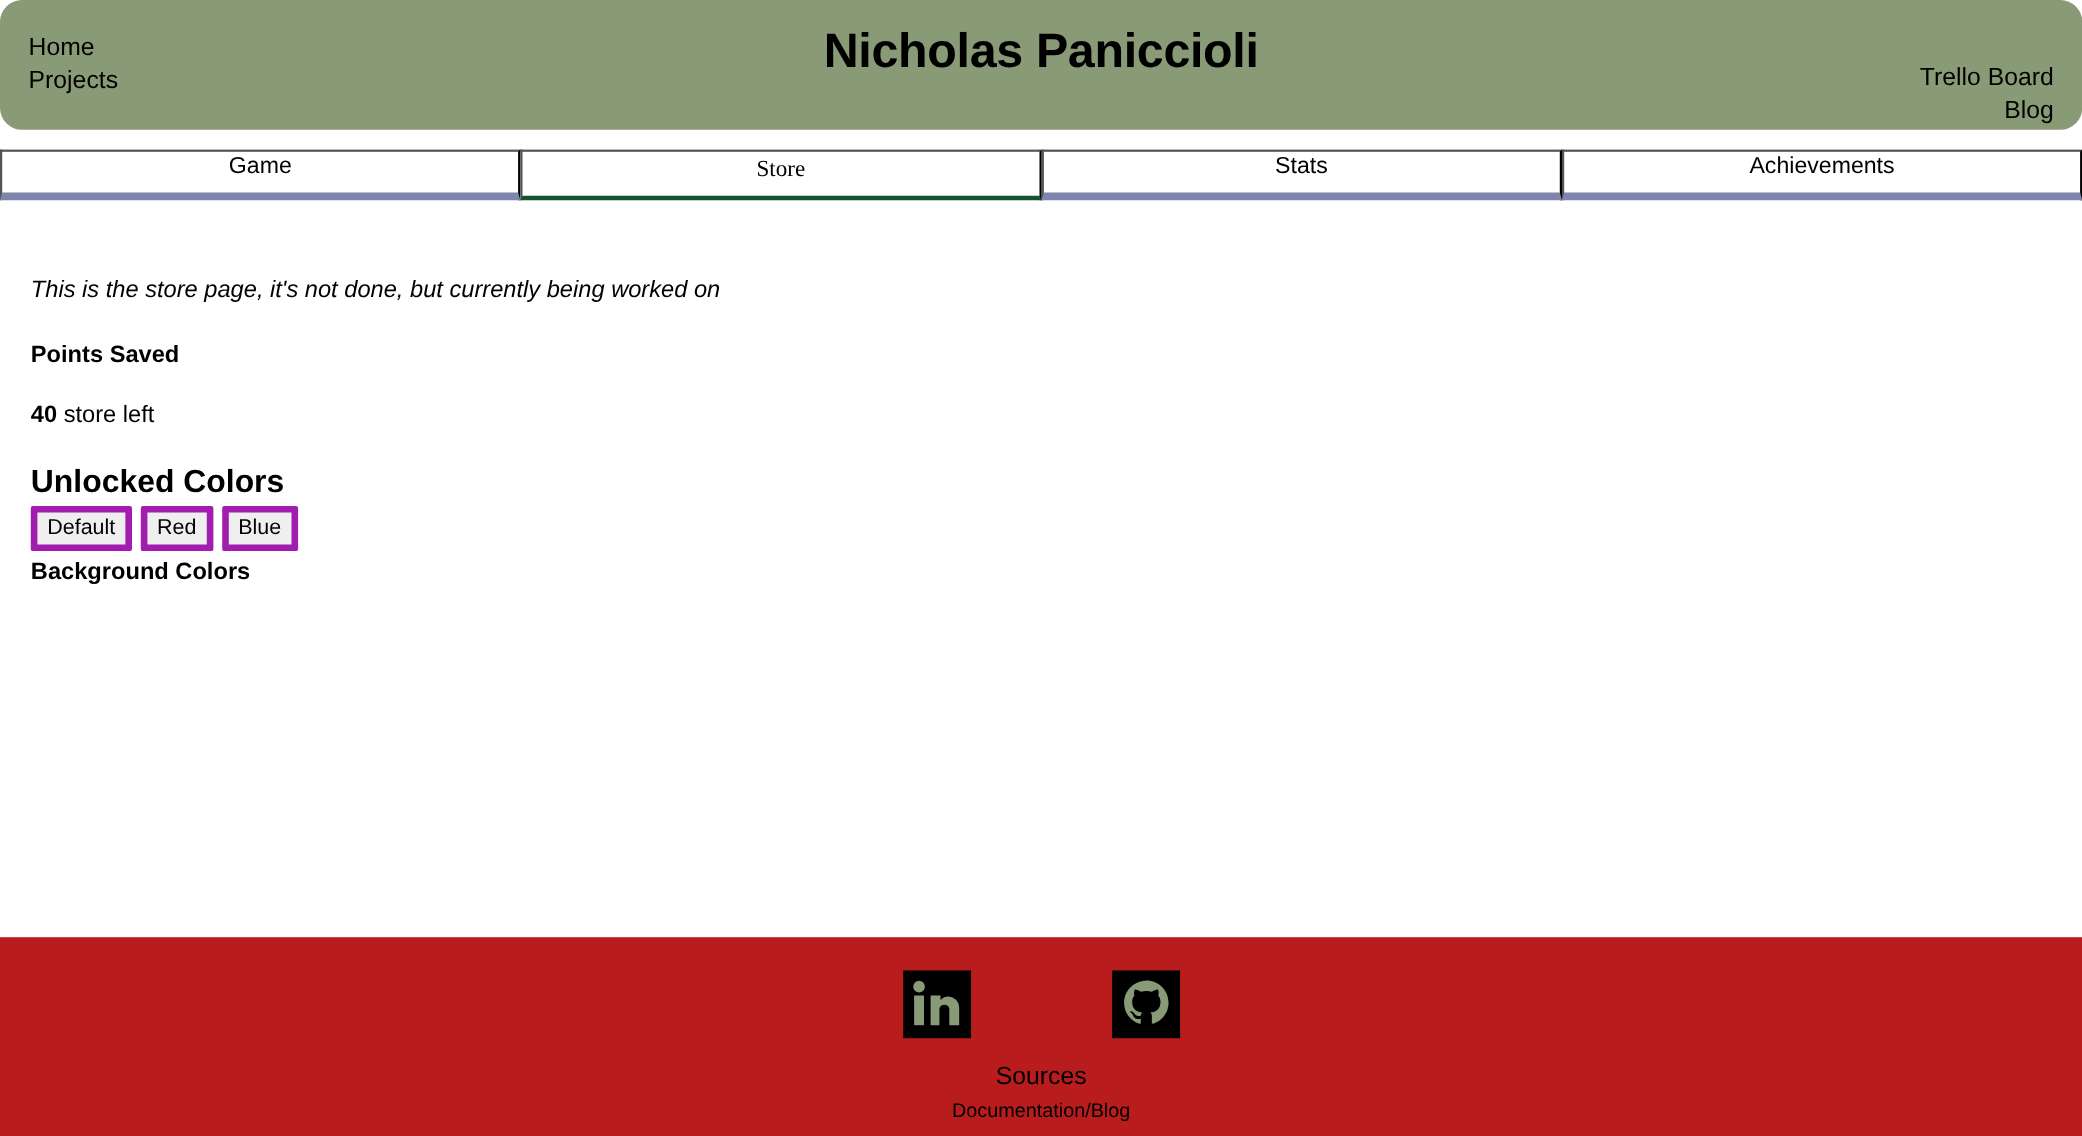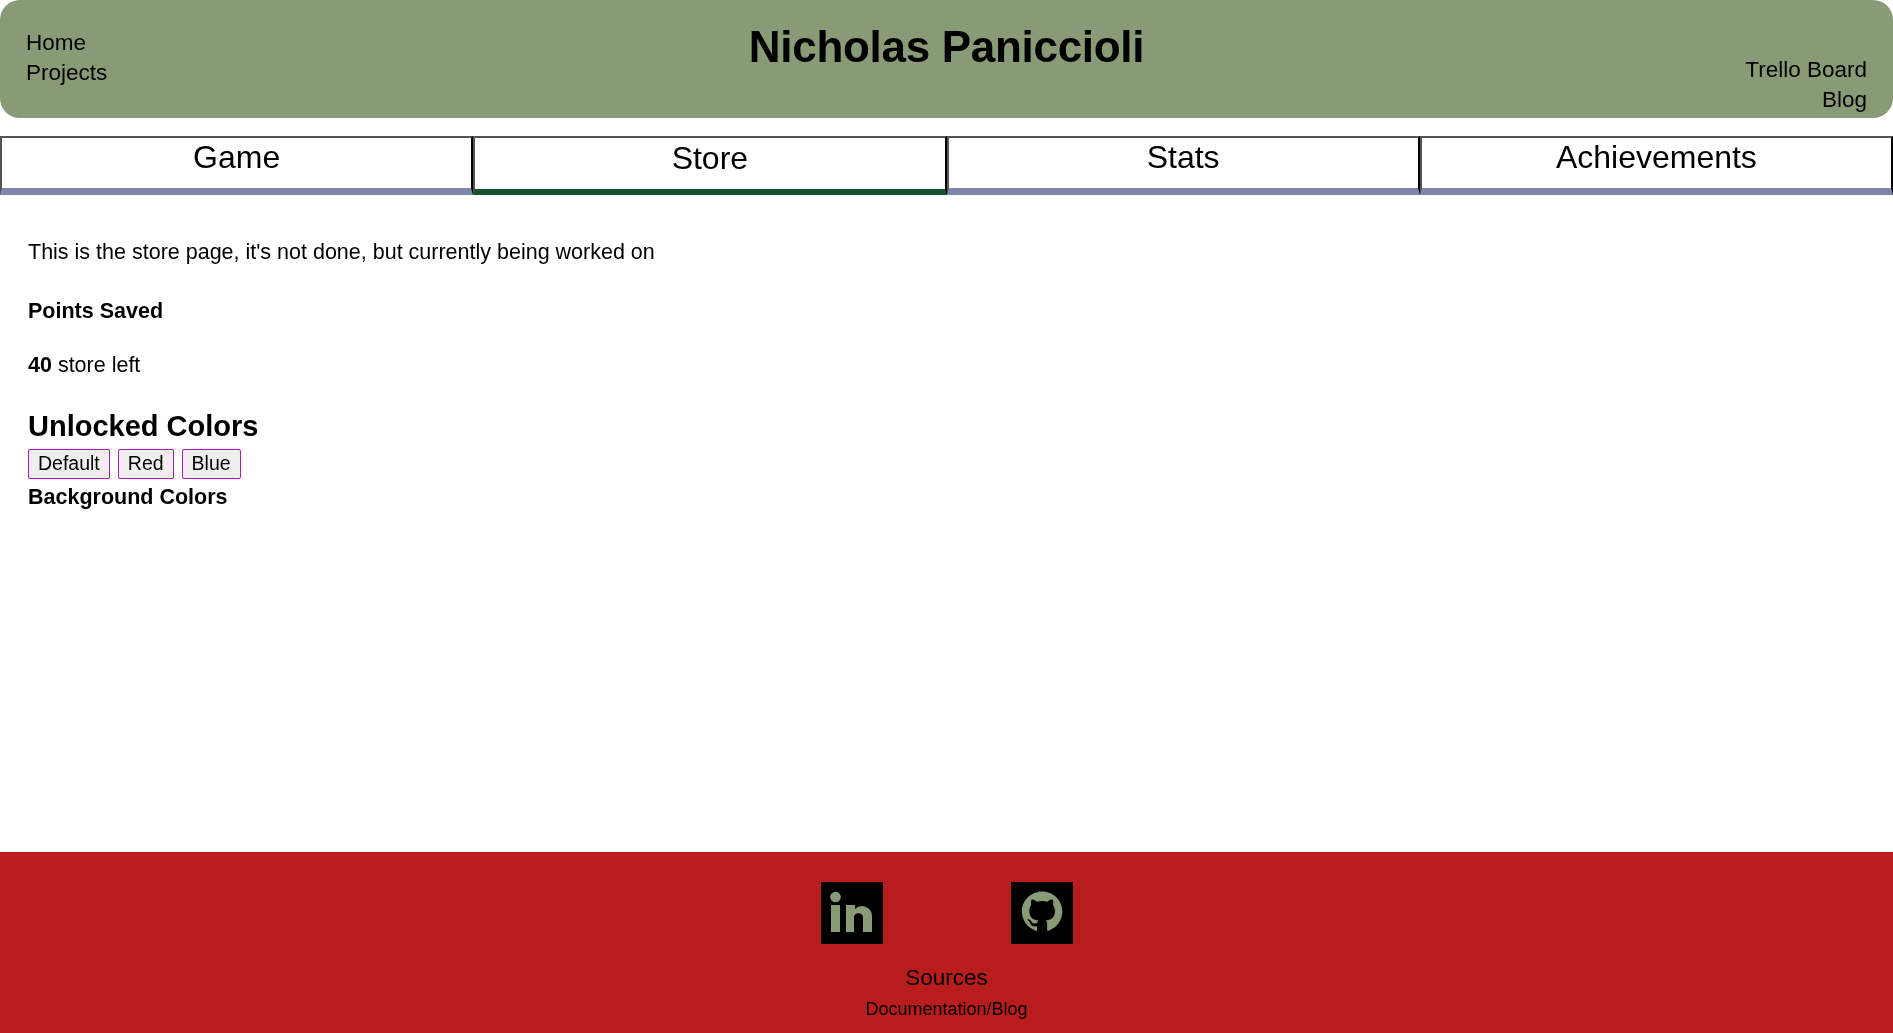--- a/index.html
+++ b/index.html
@@ -62,46 +62,48 @@
   .tab-nav {
     display: flex;
     width: 100%;
     background: #ffffff;
     box-sizing: border-box;
     padding-top: 18px;
   }
   .tab-item {
     flex: 1 1 0;
     text-align: center;
-    font-size: 32px;
+    font-size: 21px;
     color: #000000;
     text-decoration: none;
     padding-bottom: 12px;
     border-bottom: 7px solid #8085ac;
     box-sizing: border-box;
     cursor: pointer;
     background: transparent;
     font-family: "Liberation Sans", sans-serif;
     line-height: 1.15;
   }
   .tab-item.active {
-    border-bottom: 6px solid #14532d;
+    border-bottom: 4px solid #14532d;
+    font-family: Liberation Serif, serif;
   }
 
   
   .main-content {
     padding: 0 28px;
     box-sizing: border-box;
     min-height: 680px;
   }
   .intro-text {
     font-size: 21.5px;
     margin: 0;
-    padding-top: 45px;
-    line-height: 1.2;
+    padding-top: 69px;
+    line-height: 1.2;
+    font-style: italic;
   }
   .section-heading {
     font-size: 21.5px;
     font-weight: bold;
     margin: 0;
     padding-top: 33px;
     line-height: 1.2;
   }
   .points-line {
     font-size: 21.5px;
@@ -132,21 +134,21 @@
     display: flex;
     gap: 8px;
     align-items: flex-start;
   }
   .store-button {
     font-family: "Liberation Sans", sans-serif;
     font-size: 19.5px;
     line-height: 1.1;
     padding: 3px 9px 4px 9px;
     background: #efefef;
-    border: 1px solid #a21caf;
+    border: 6px solid #a21caf;
     border-radius: 2px;
     color: #000000;
     cursor: pointer;
   }
 
   
   .site-footer {
     position: absolute;
     left: 0;
     right: 0;

